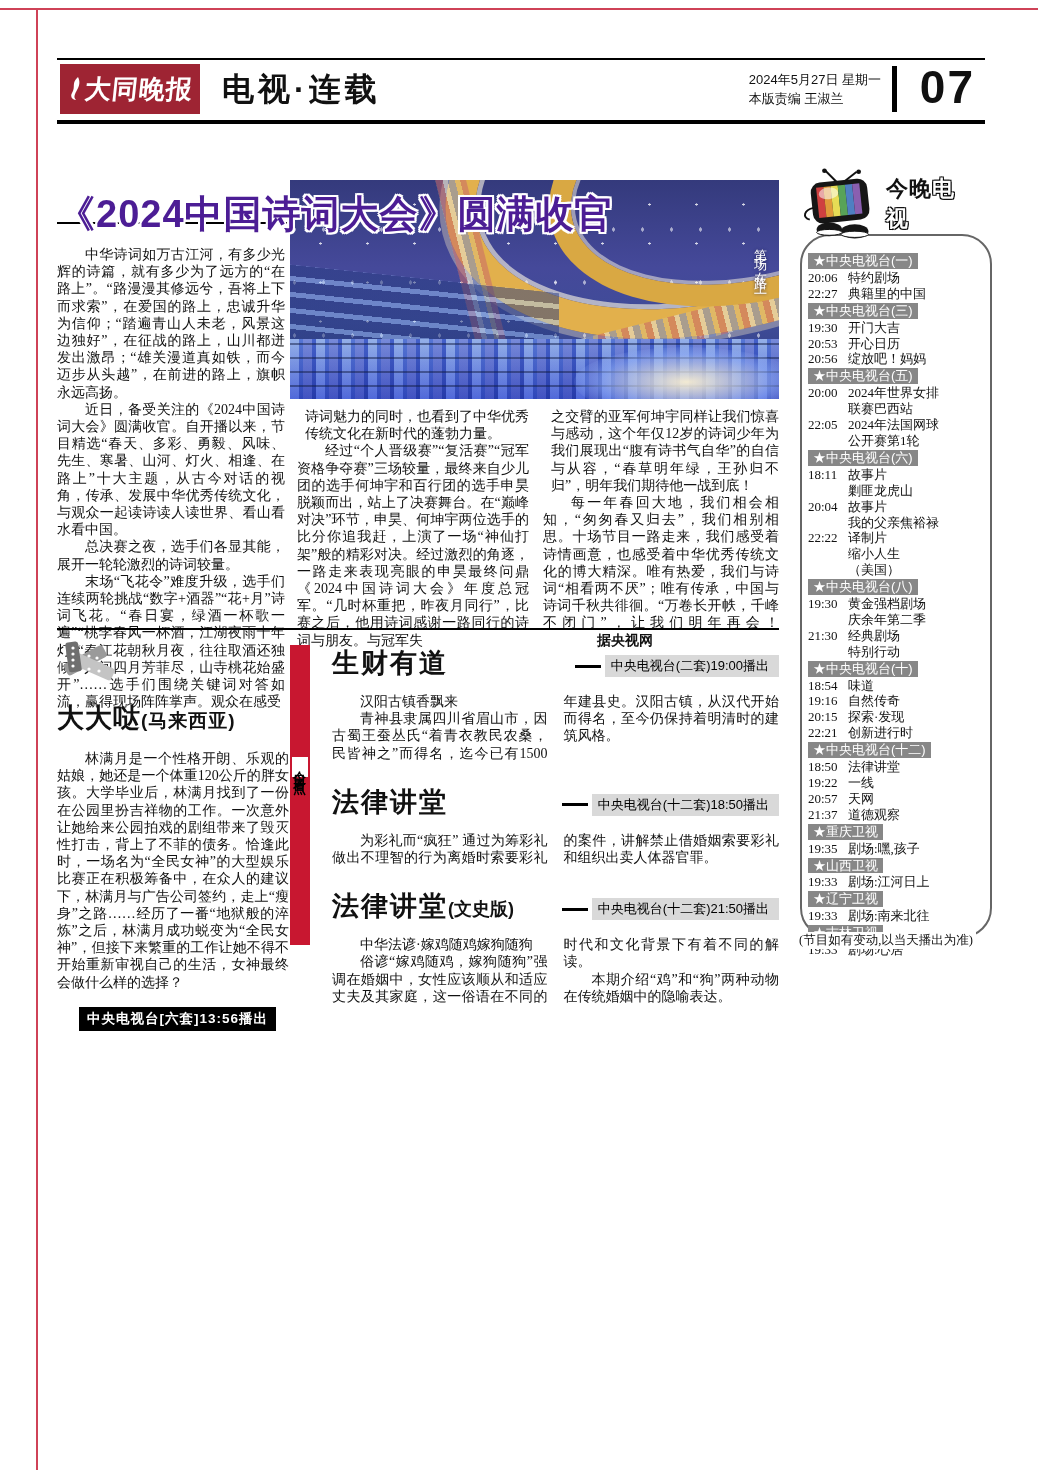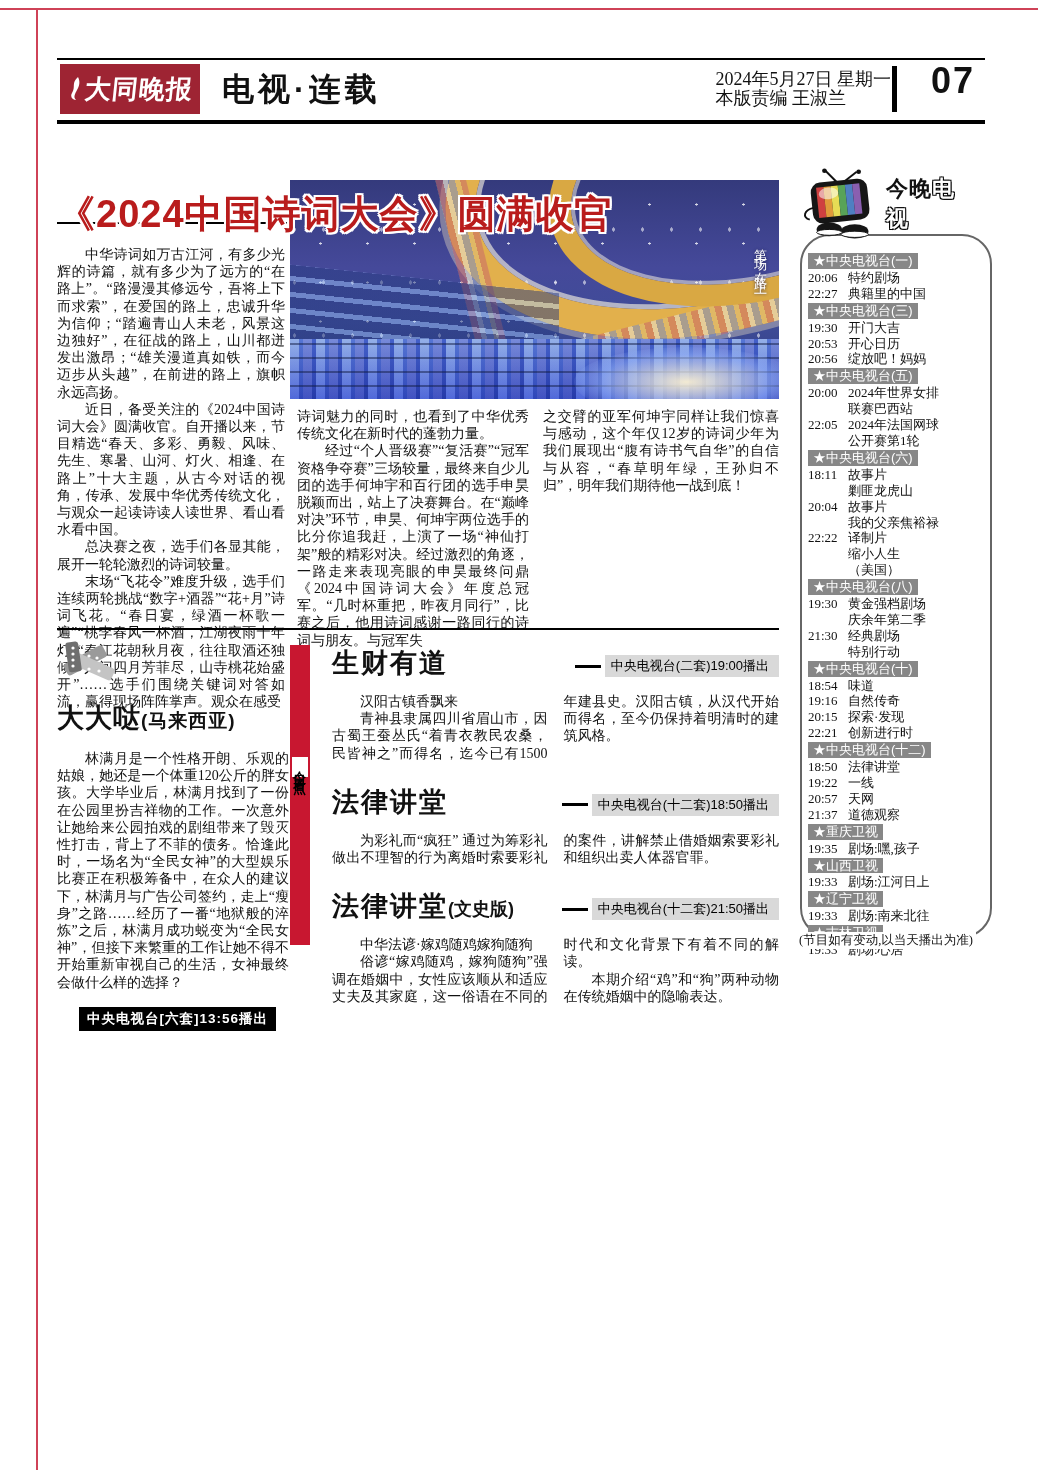--- a/index.html
+++ b/index.html
@@ -10,30 +10,30 @@
   .crop-left{position:absolute;left:36px;top:8px;width:2px;height:1462px;background:#cf4257;}
 
   
   .header{position:absolute;left:57px;top:58px;width:928px;height:60px;border-top:2px solid #000;border-bottom:4px solid #000;}
   .logo{position:absolute;left:3px;top:4px;width:140px;height:50px;background:#9e2433;color:#fff;
         display:flex;align-items:center;justify-content:center;gap:4px;}
   .logo-text{font-size:26px;font-weight:bold;font-family:"Liberation Serif",serif;transform:skewX(-6deg);letter-spacing:1px;}
   .flame{width:14px;height:26px;}
   .section-title{position:absolute;left:165px;top:8px;font-size:32px;font-weight:900;letter-spacing:4px;
         font-family:"Liberation Sans","DejaVu Sans",sans-serif;}
-  .date-block{position:absolute;right:94px;top:10px;text-align:left;font-size:18px;line-height:19px;
-        font-family:Liberation Serif, serif;}
+  .date-block{position:absolute;right:104px;top:10px;text-align:left;font-size:13px;line-height:19px;
+        font-family:Liberation Sans, sans-serif;}
   .pageno-bar{position:absolute;right:88px;top:6px;width:5px;height:46px;background:#000;}
-  .pageno{position:absolute;right:10px;top:0px;font-size:36px;font-weight:900;letter-spacing:2px;
+  .pageno{position:absolute;right:10px;top:0px;font-size:46px;font-weight:900;letter-spacing:2px;
         font-family:"Liberation Sans",sans-serif;}
 
   
   .main-article{position:absolute;left:57px;top:158px;width:722px;height:468px;}
   .headline{position:absolute;left:0;top:6px;z-index:3;font-size:38px;font-weight:900;letter-spacing:1px;white-space:nowrap;
-        font-family:"Liberation Sans","DejaVu Sans",sans-serif;color:#b91c1c;
+        font-family:"Liberation Sans","DejaVu Sans",sans-serif;color:#4c1d95;
         text-shadow:-2px -2px 0 #fff,2px -2px 0 #fff,-2px 2px 0 #fff,2px 2px 0 #fff,0 -2px 0 #fff,0 2px 0 #fff,-2px 0 0 #fff,2px 0 0 #fff;}
   .headline-rule{position:absolute;left:0;top:64px;width:232px;height:2px;background:#000;}
 
   .photo{position:absolute;left:233px;top:22px;width:489px;height:219px;overflow:hidden;
         background:
           radial-gradient(ellipse 60% 45% at 72% 108%, rgba(140,190,255,.95), rgba(90,130,220,.35) 55%, transparent 70%),
           radial-gradient(ellipse 50% 40% at 15% 105%, rgba(90,140,220,.55), transparent 60%),
           linear-gradient(180deg,#343a7c 0%,#45499a 40%,#3f4c98 65%,#2c3a7c 100%);}
   .stars{position:absolute;inset:0;opacity:.8;
         background-image:radial-gradient(#fff 1px, transparent 1.6px),radial-gradient(rgba(255,255,255,.7) 1px, transparent 1.5px);
@@ -53,21 +53,21 @@
         background:repeating-linear-gradient(0deg,transparent 0 12px,rgba(20,30,70,.5) 12px 14px);}
   .tiers{position:absolute;left:0;bottom:40px;width:55%;height:80px;transform:skewY(6deg);
         background:repeating-linear-gradient(0deg,rgba(160,200,255,.55) 0 5px,rgba(40,60,130,.6) 5px 16px);opacity:.85;}
   .stage-glow{position:absolute;left:58%;bottom:-18px;width:46%;height:70px;border-radius:50%;
         background:radial-gradient(ellipse at center,rgba(250,240,210,.95),rgba(150,180,250,.5) 55%,transparent 75%);}
   .photo-caption{position:absolute;right:10px;top:58px;writing-mode:vertical-rl;color:#fff;font-size:13px;
         letter-spacing:5px;text-shadow:0 0 3px rgba(40,40,90,.9);font-family:"Liberation Sans",sans-serif;}
 
   .col{position:absolute;font-size:14px;line-height:17.2px;text-align:justify;}
   .col p{margin:0;text-indent:2em;}
-  .col.cont p:first-child{text-indent:0;}
+  .col.cont p:first-child{text-indent:0;margin-left:8px;}
   .col-left{left:0;top:88px;width:228px;}
   .col-mid{left:240px;top:250px;width:232px;}
   .col-right{left:486px;top:250px;width:236px;}
   .byline{display:inline-block;padding-left:26px;font-weight:bold;}
 
   
   .bottom-rule{position:absolute;left:57px;top:628px;width:722px;height:2px;background:#000;}
 
   
   .feature{position:absolute;left:57px;top:636px;width:232px;}
@@ -154,20 +154,21 @@
         <p>近日，备受关注的《2024中国诗词大会》圆满收官。自开播以来，节目精选“春天、多彩、勇毅、风味、先生、寒暑、山河、灯火、相逢、在路上”十大主题，从古今对话的视角，传承、发展中华优秀传统文化，与观众一起读诗读人读世界、看山看水看中国。</p>
         <p>总决赛之夜，选手们各显其能，展开一轮轮激烈的诗词较量。</p>
         <p>末场“飞花令”难度升级，选手们连续两轮挑战“数字+酒器”“花+月”诗词飞花。“春日宴，绿酒一杯歌一遍”“桃李春风一杯酒，江湖夜雨十年灯”“春江花朝秋月夜，往往取酒还独倾”“人间四月芳菲尽，山寺桃花始盛开”……选手们围绕关键词对答如流，赢得现场阵阵掌声。观众在感受</p>
       </div>
     <div class="col col-mid cont" id="col-mid">
         <p>诗词魅力的同时，也看到了中华优秀传统文化在新时代的蓬勃力量。</p>
         <p>经过“个人晋级赛”“复活赛”“冠军资格争夺赛”三场较量，最终来自少儿团的选手何坤宇和百行团的选手申昊脱颖而出，站上了决赛舞台。在“巅峰对决”环节，申昊、何坤宇两位选手的比分你追我赶，上演了一场“神仙打架”般的精彩对决。经过激烈的角逐，一路走来表现亮眼的申昊最终问鼎《2024中国诗词大会》年度总冠军。“几时杯重把，昨夜月同行”，比赛之后，他用诗词感谢一路同行的诗词与朋友。与冠军失</p>
       </div>
     <div class="col col-right cont" id="col-right">
         <p>之交臂的亚军何坤宇同样让我们惊喜与感动，这个年仅12岁的诗词少年为我们展现出“腹有诗书气自华”的自信与从容，“春草明年绿，王孙归不归”，明年我们期待他一战到底！</p>
+        <p>每一年春回大地，我们相会相知，“匆匆春又归去”，我们相别相思。十场节目一路走来，我们感受着诗情画意，也感受着中华优秀传统文化的博大精深。唯有热爱，我们与诗词“相看两不厌”；唯有传承，中国与诗词千秋共徘徊。“万卷长开帙，千峰不闭门”，让我们明年再会！<span class="byline">据央视网</span></p>
       </div>
   </div>
 
   <div class="bottom-rule"></div>
 
   <div class="feature">
     <svg class="reel-icon" viewBox="0 0 60 52">
       <g>
         <rect x="4" y="18" width="44" height="13" rx="3" fill="#9a9a9a" transform="rotate(-28 26 24)"></rect>
         <rect x="12" y="24" width="44" height="13" rx="3" fill="#c4c4c4" transform="rotate(24 34 30)"></rect>

